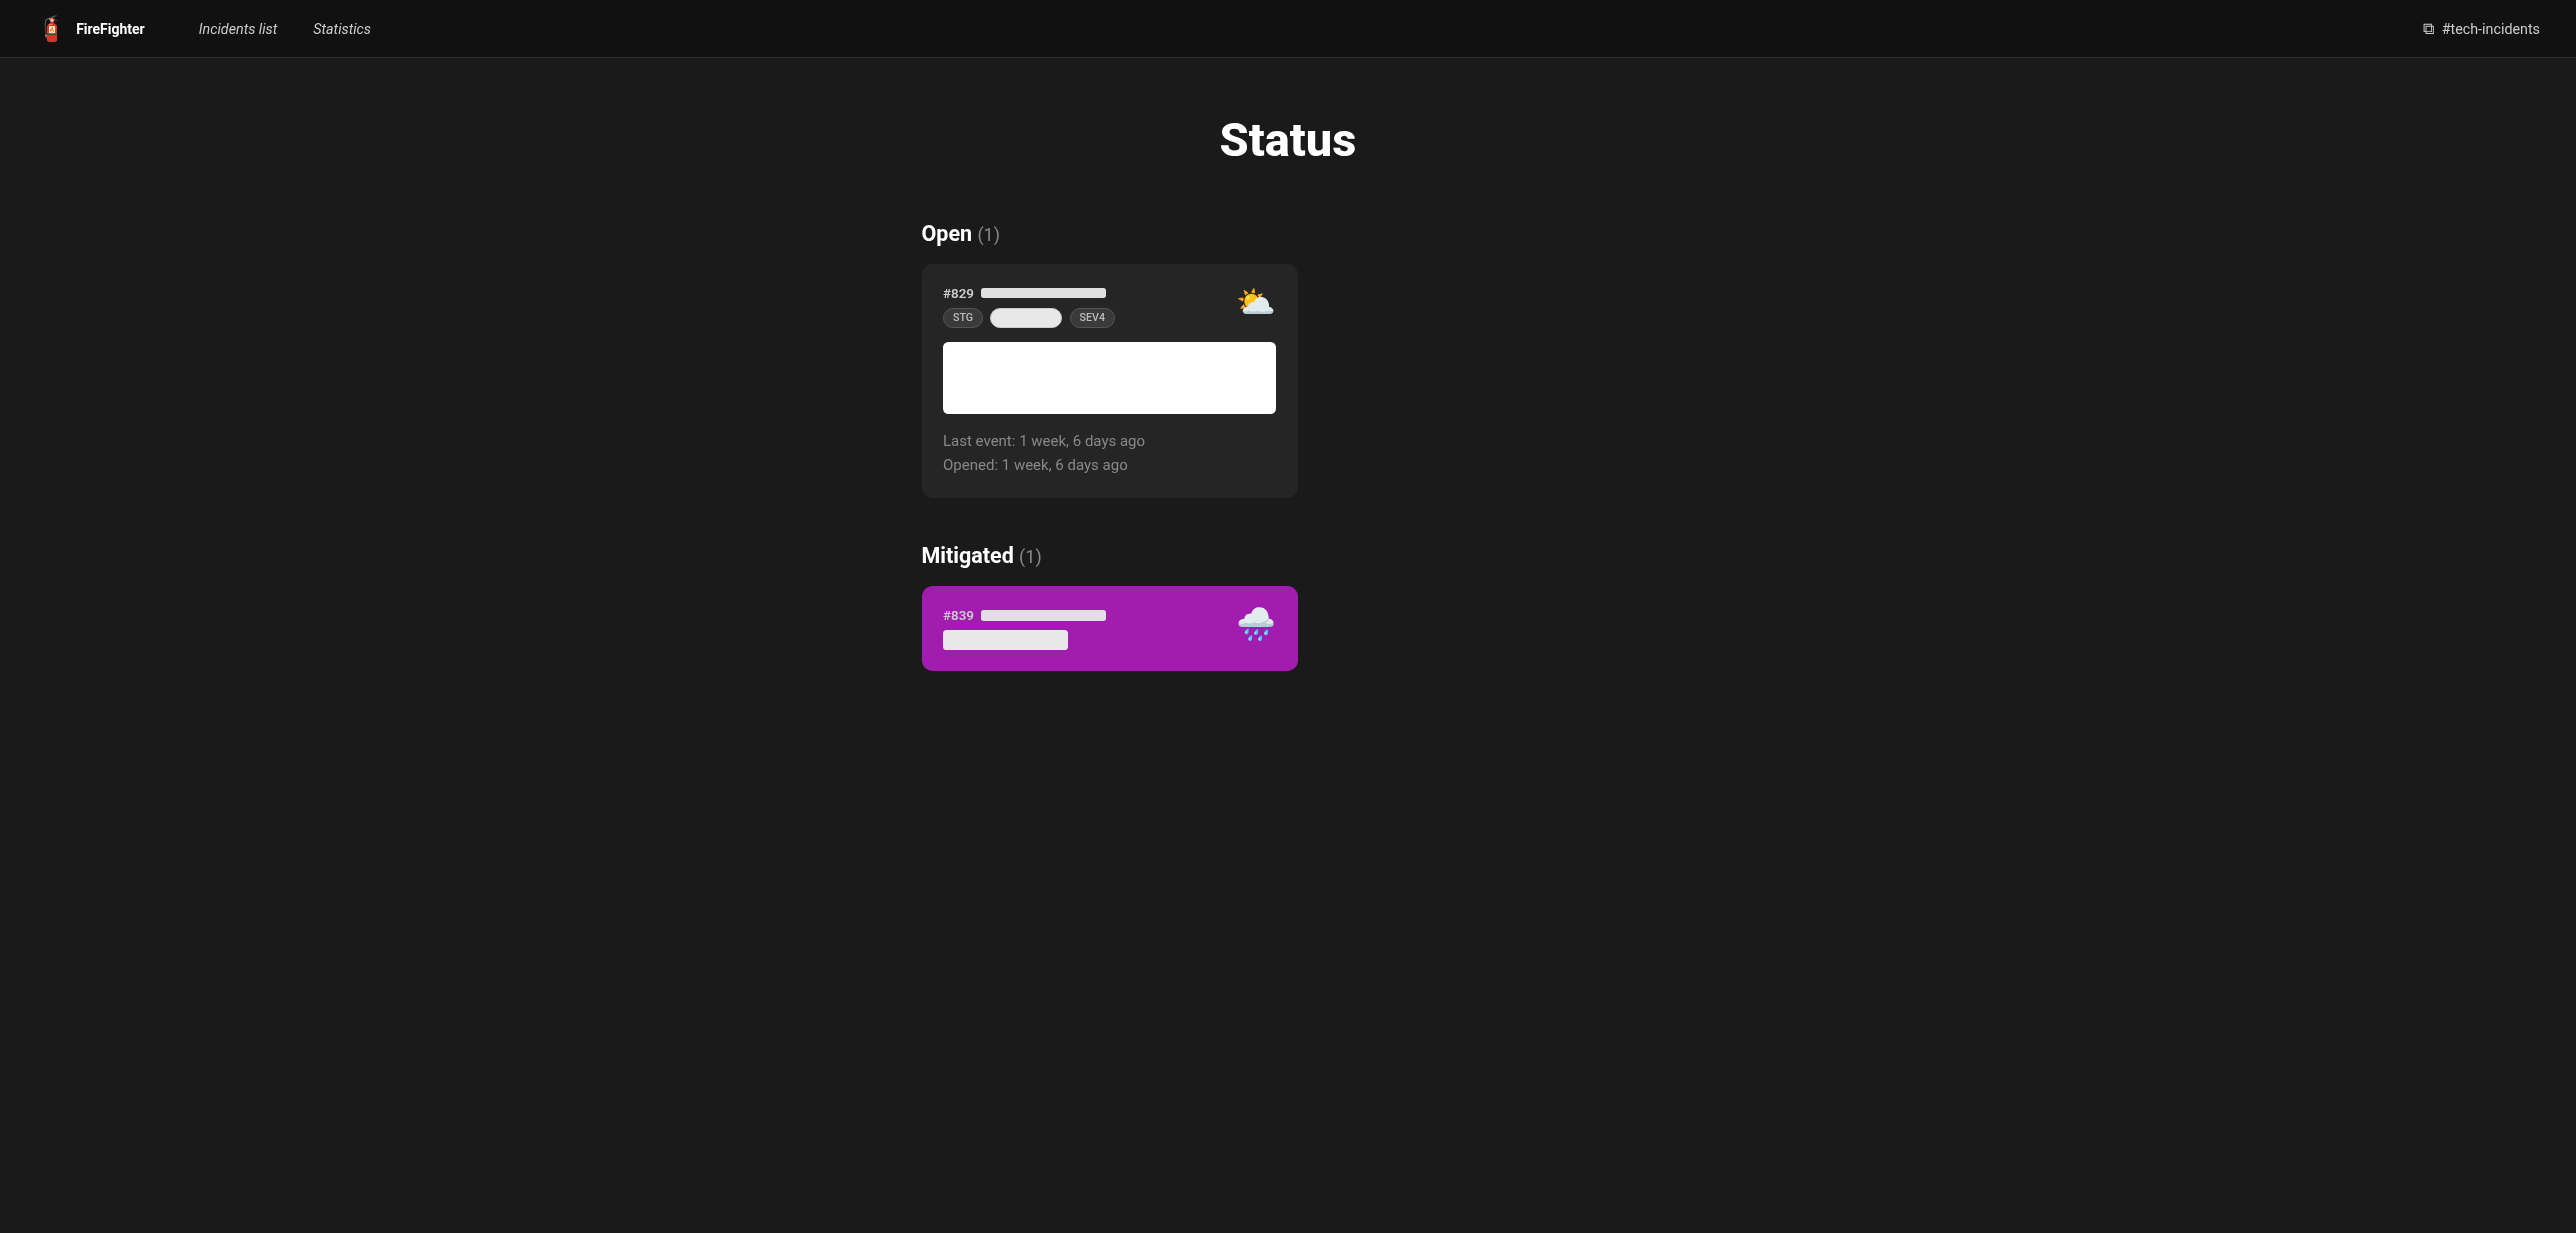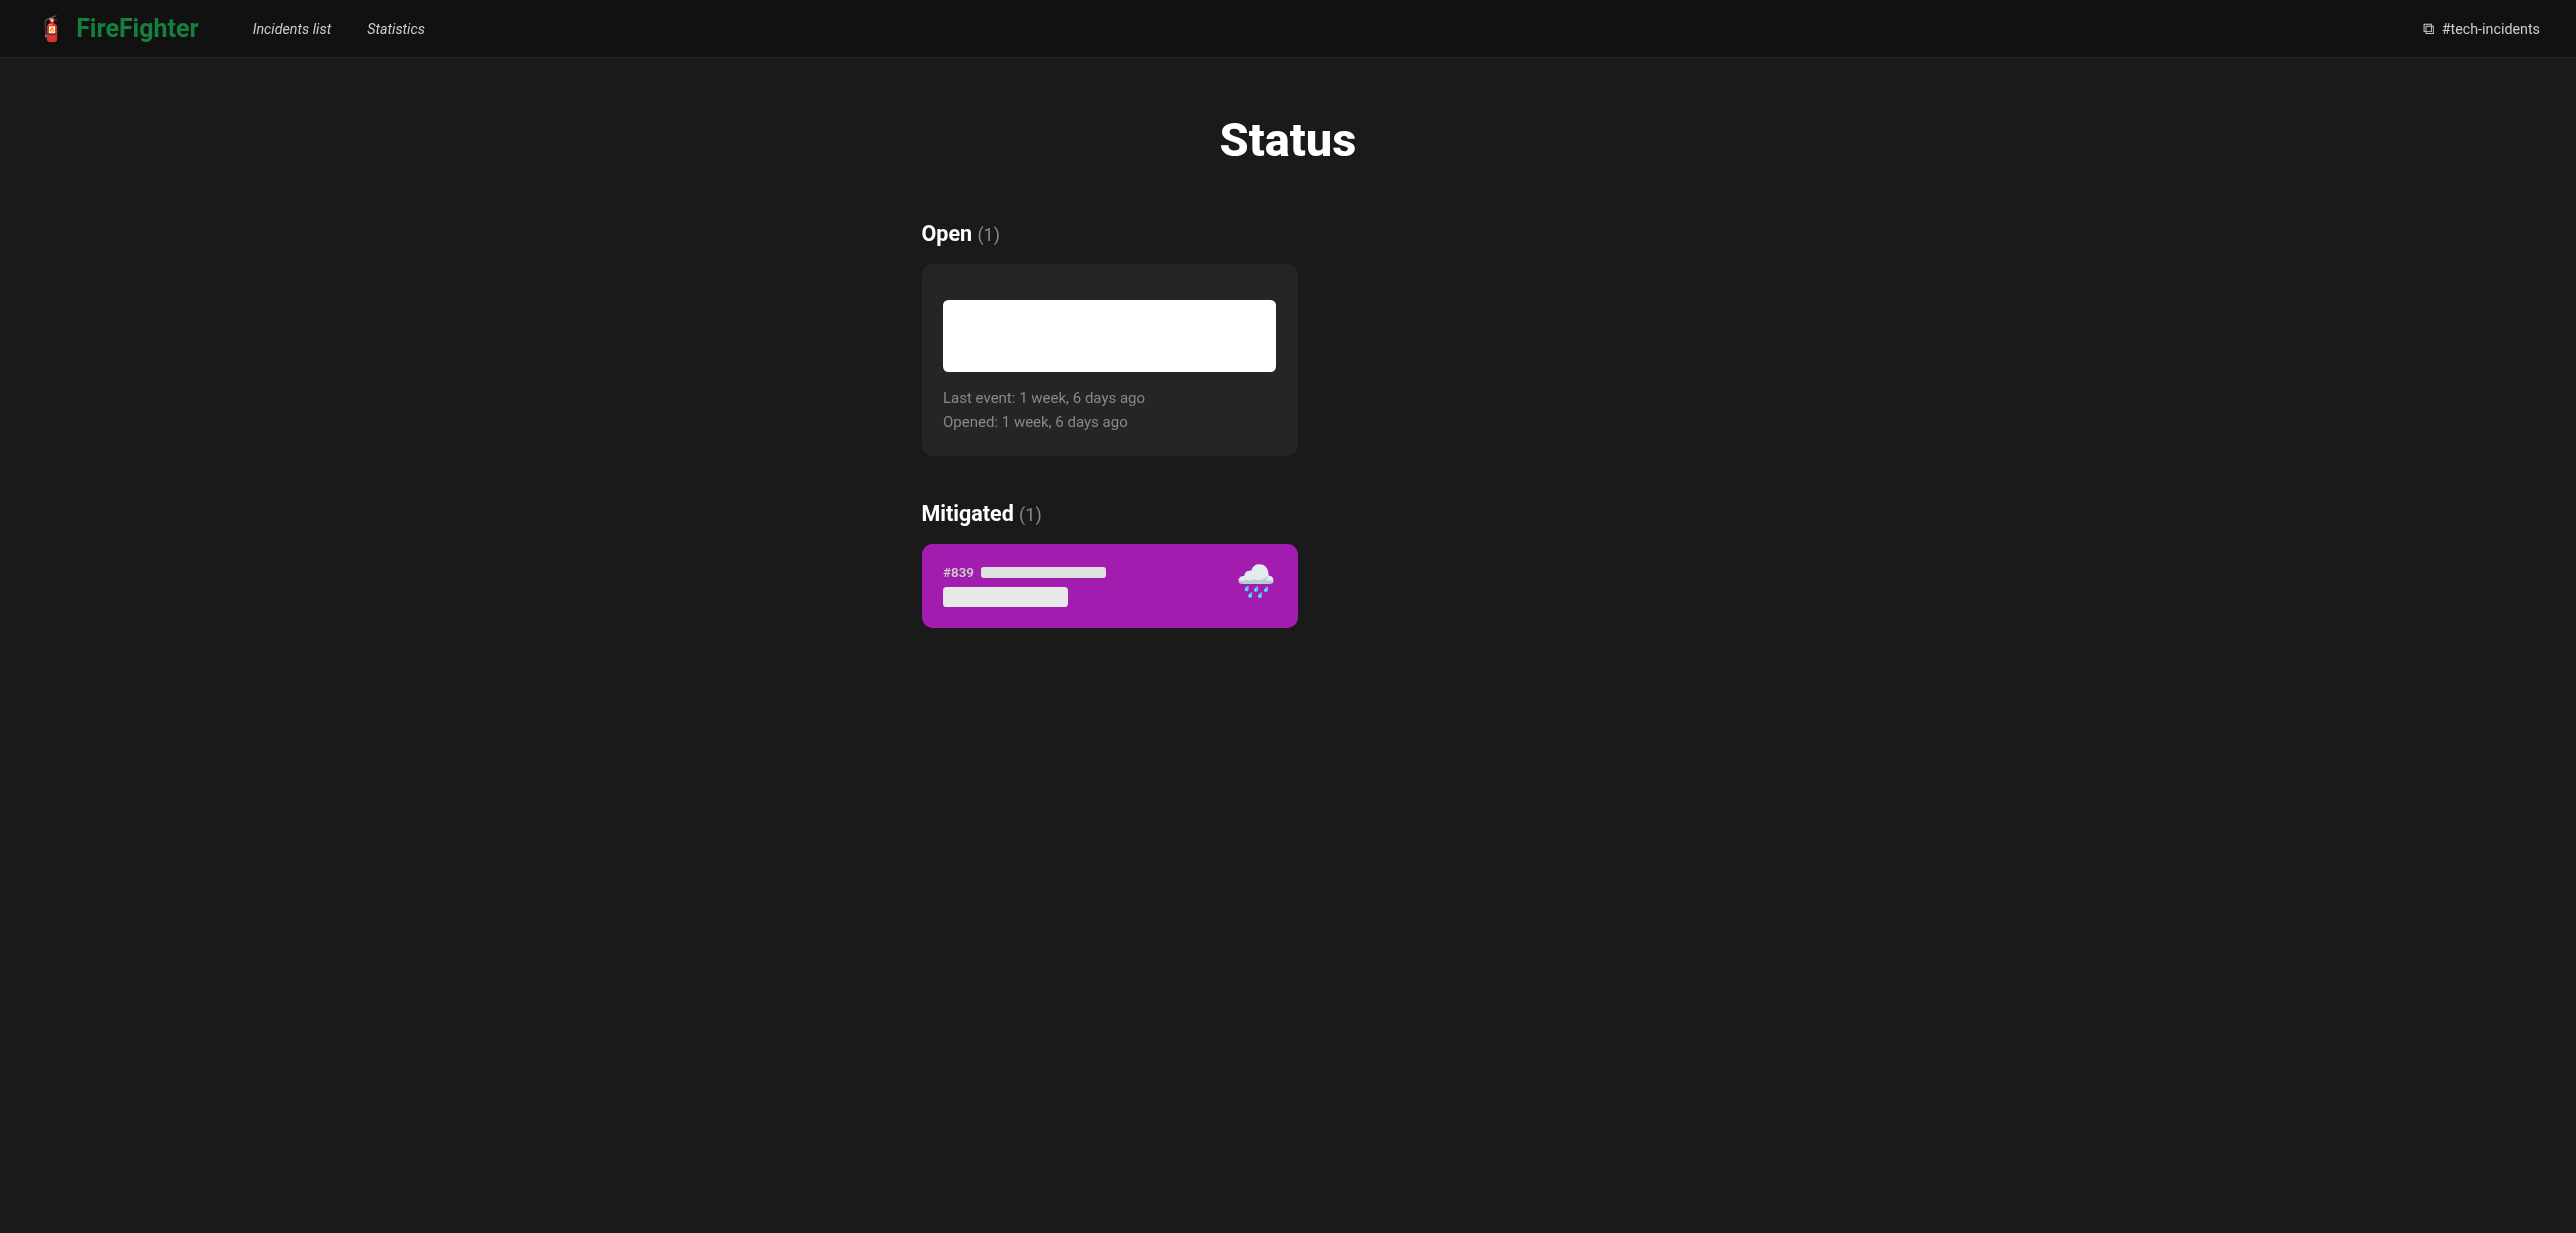--- a/index.html
+++ b/index.html
@@ -30,23 +30,23 @@
       align-items: center;
       gap: 9px;
       margin-right: 54px;
     }
 
     .nav-logo-icon {
       font-size: 25px;
     }
 
     .nav-logo-text {
-      font-size: 25px;
+      font-size: 14px;
       font-weight: 700;
-      color: #15803d;
+      color: #ffffff;
     }
 
     .nav-links {
       display: flex;
       gap: 36px;
       flex: 1;
       font-style: italic;
     }
 
     .nav-link {
@@ -238,20 +238,34 @@
     <h1 class="hero-title">Status</h1>
   </div>
 
   <div class="section">
     <h2 class="section-title">
       <span>Open</span>
       <span class="count">(1)</span>
     </h2>
 
     <div class="incident-card">
+      <div class="card-header">
+        <div>
+          <div class="card-id-row">
+            <span class="card-id">#829</span>
+            <span class="card-title-bar"></span>
+          </div>
+          <div class="card-tags">
+            <span class="tag">STG</span>
+            <span class="tag-blank"></span>
+            <span class="tag">SEV4</span>
+          </div>
+        </div>
+        <span class="card-emoji">⛅</span>
+      </div>
       <div class="card-description"></div>
       <div class="card-meta">
         <div>Last event: 1 week, 6 days ago</div>
         <div>Opened: 1 week, 6 days ago</div>
       </div>
     </div>
   </div>
 
   <div class="section">
     <h2 class="section-title">

